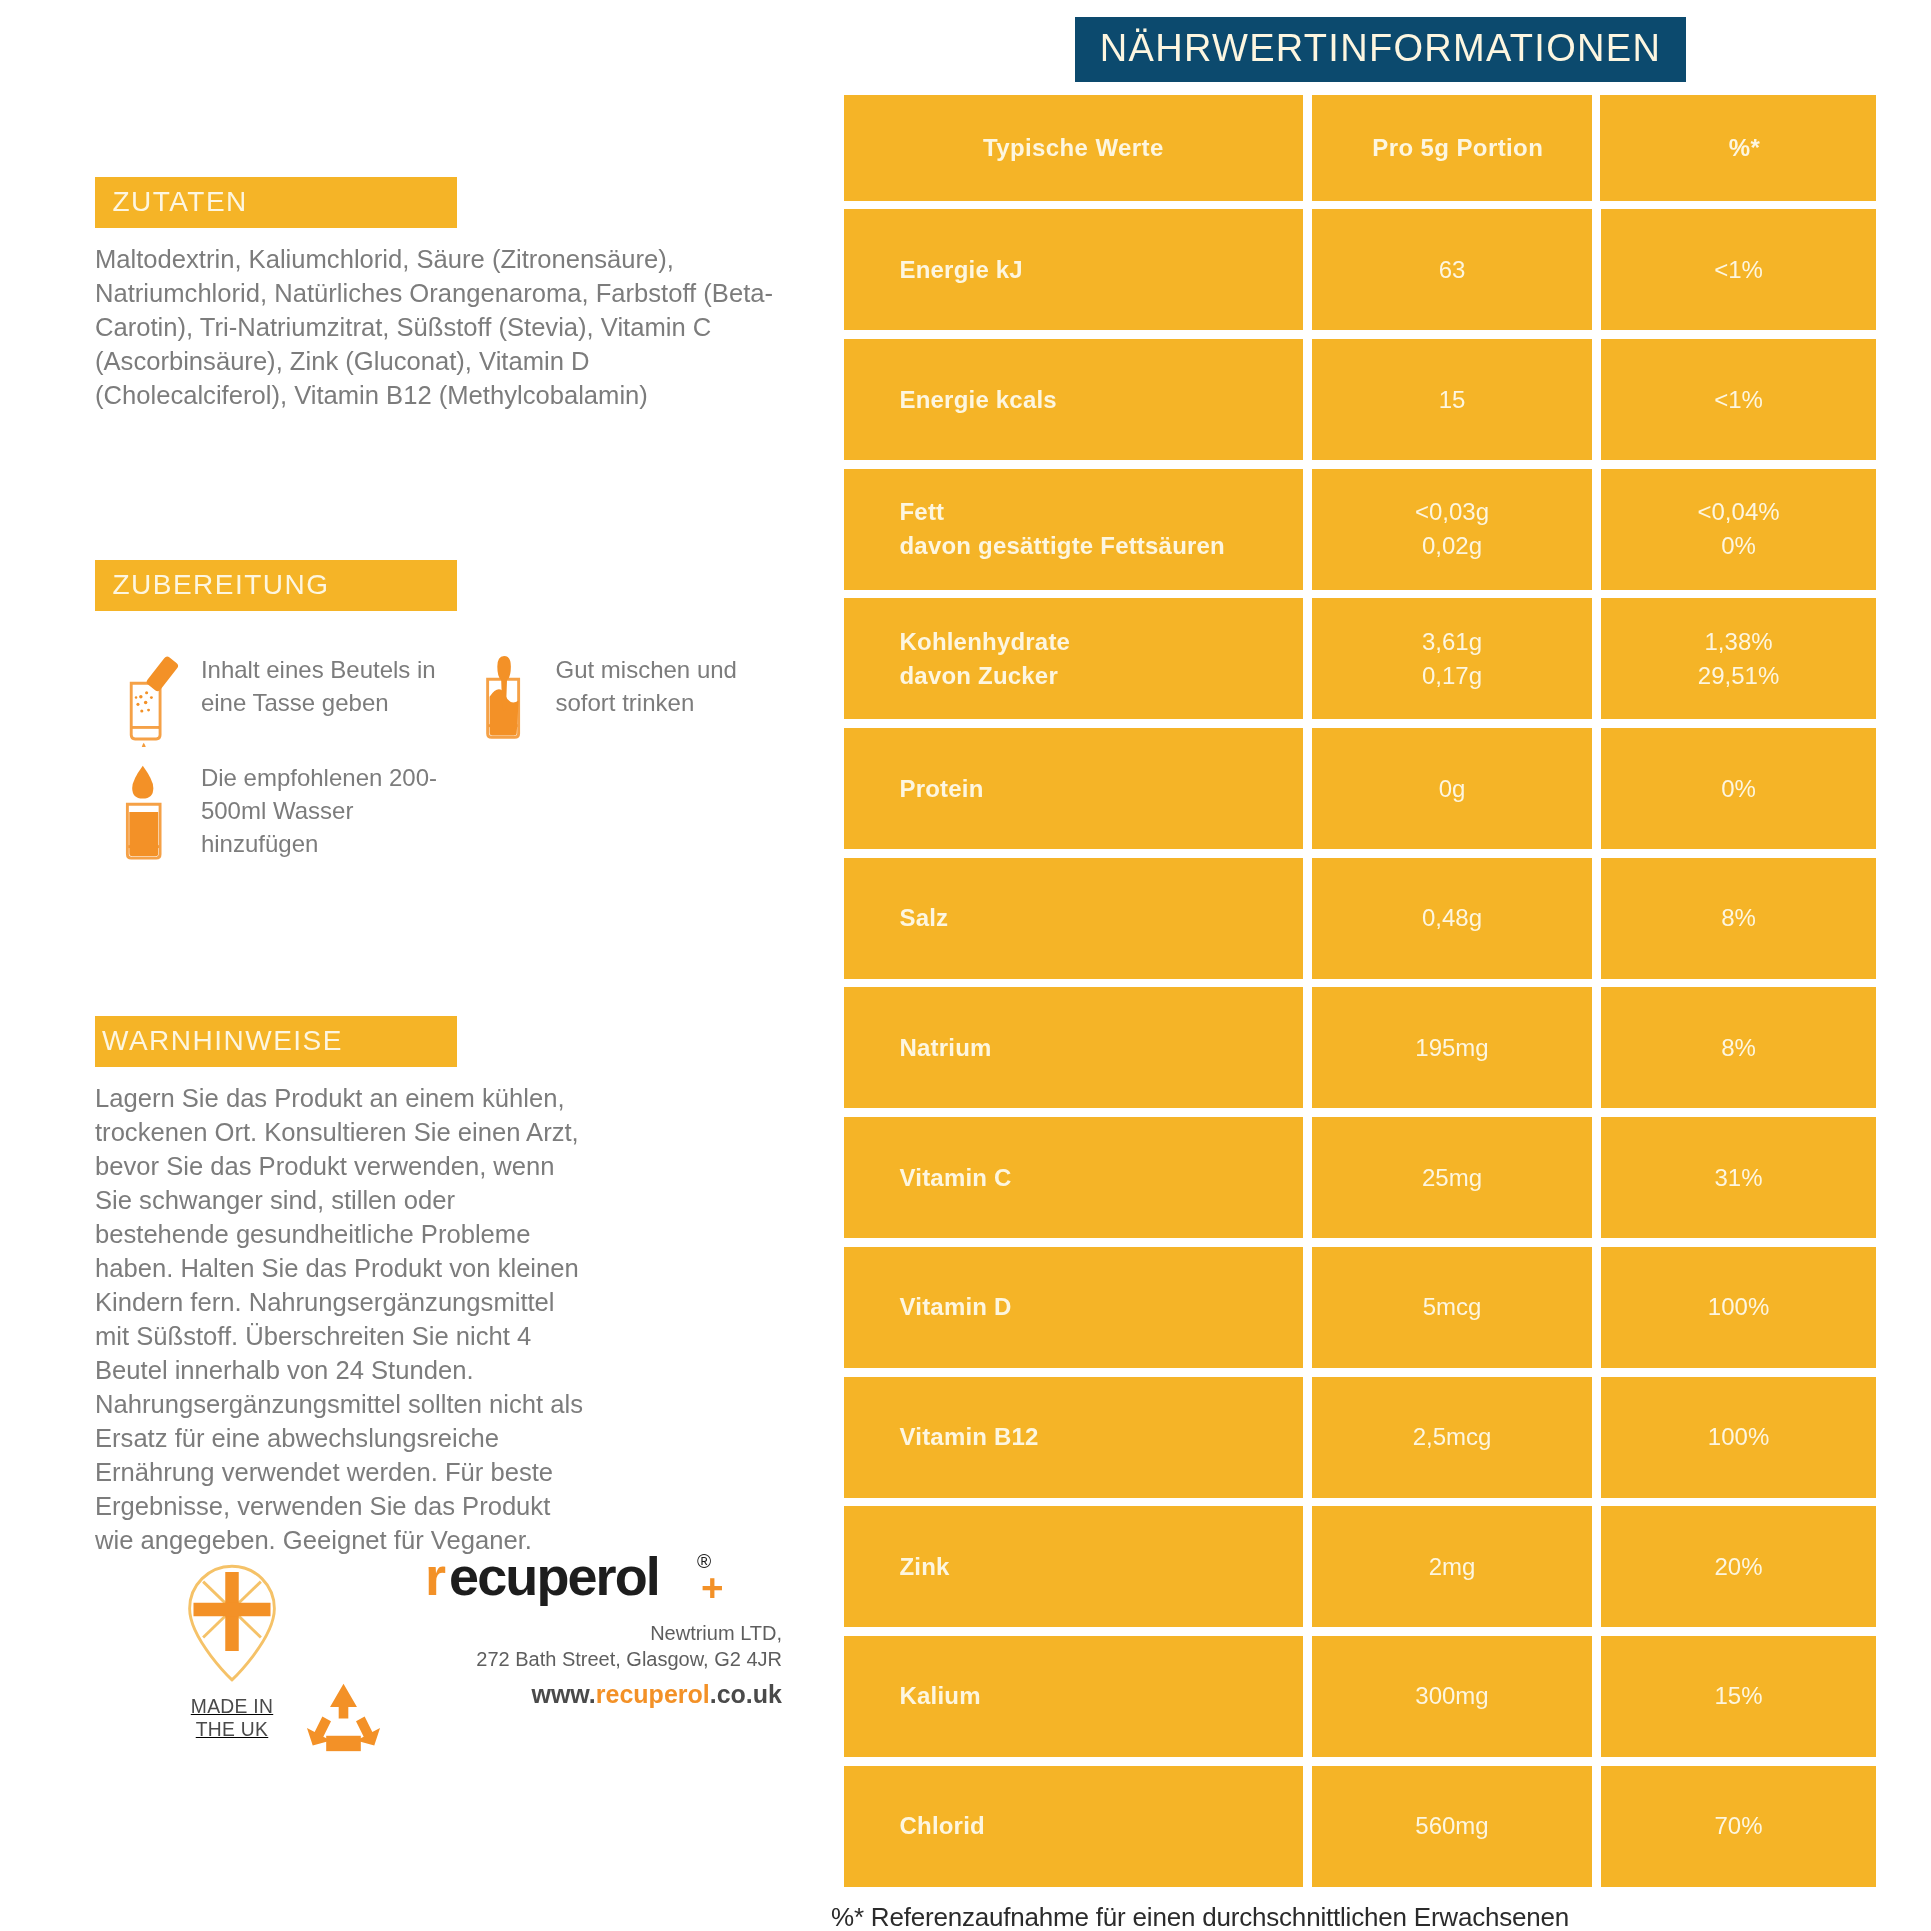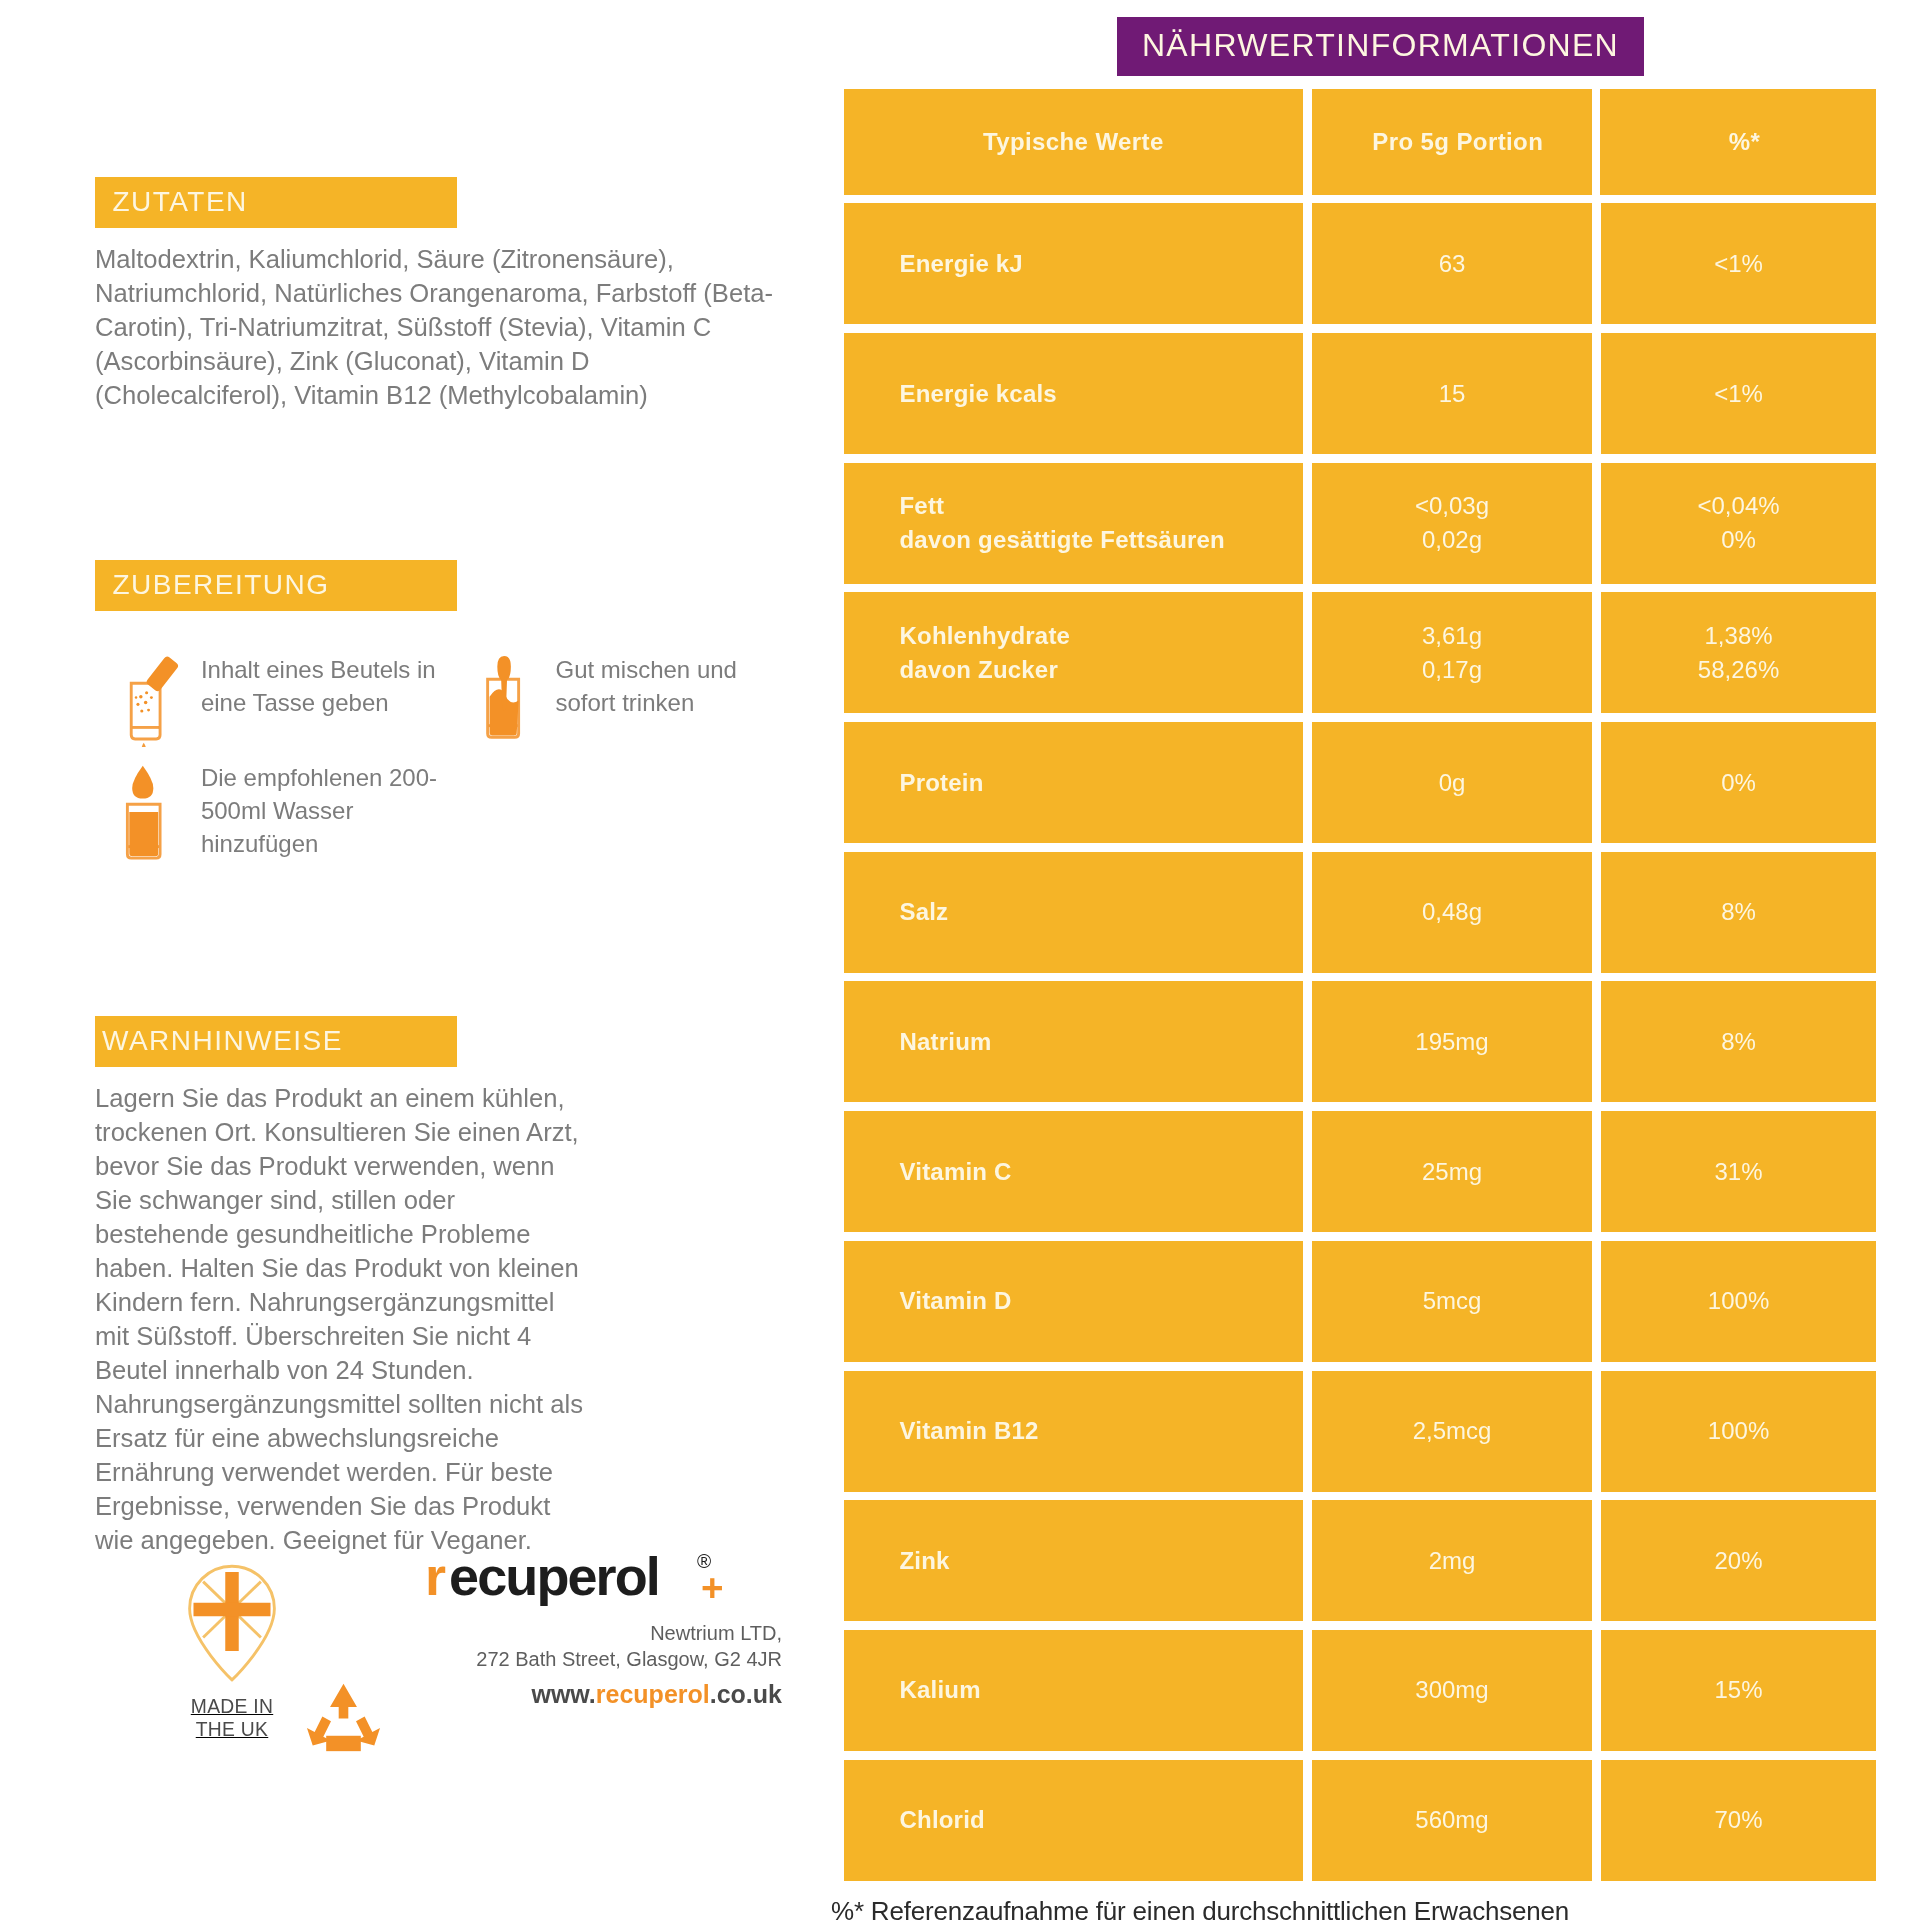--- a/index.html
+++ b/index.html
@@ -71,23 +71,23 @@
   .brand-url {
     margin-top: 7.7px; text-align: right; font-size: 25px; font-weight: bold; color: #4a4a4a;
   }
   .brand-url .o { color: #f39127; }
 
   
   .right-col { position: absolute; left: 830px; top: 0; width: 1101px; height: 1931px; }
 
   .nutri-title-wrap { display: flex; justify-content: center; padding-top: 17.4px; }
   .nutri-title {
-    background: #701a75;
+    background: #0c4a6e;
     color: #fdf6e0;
-    font-size: 32px;
+    font-size: 38px;
     letter-spacing: 1.3px;
     padding: 9.7px 25px 11.6px 25px;
   }
 
   .nutri-table {
     margin-top: 13px;
     display: flex; flex-direction: column;
     gap: 8.7px;
     width: 1033px;
     margin-left: 13.5px;
@@ -314,21 +314,21 @@
         <div class="cell c-label two-line">
           <span>Kohlenhydrate</span>
             <span>davon Zucker</span>
         </div>
         <div class="cell c-val two-line">
           <span>3,61g</span>
             <span>0,17g</span>
         </div>
         <div class="cell c-pct two-line">
           <span>1,38%</span>
-            <span>58,26%</span>
+            <span>29,51%</span>
         </div>
       </div>
 
       <div class="nutri-row data-row">
         <div class="cell c-label">
             <span>Protein</span>
           </div>
         <div class="cell c-val">
             <span>0g</span>
           </div>

